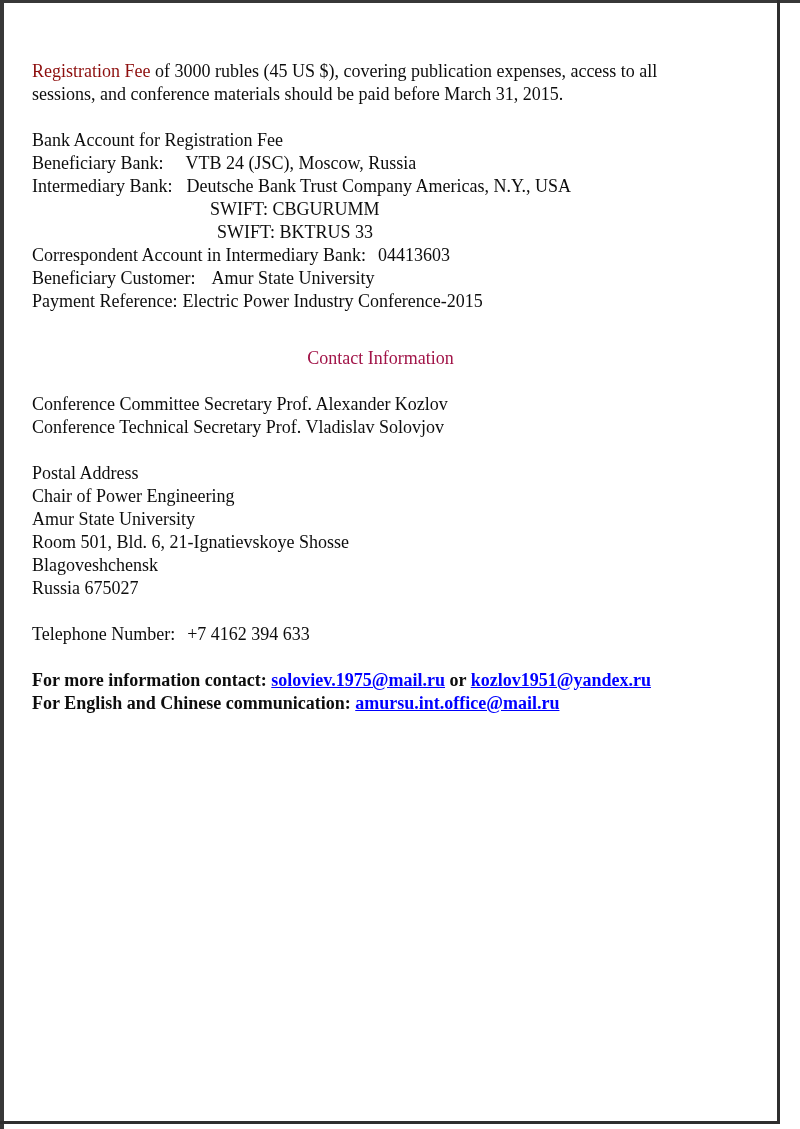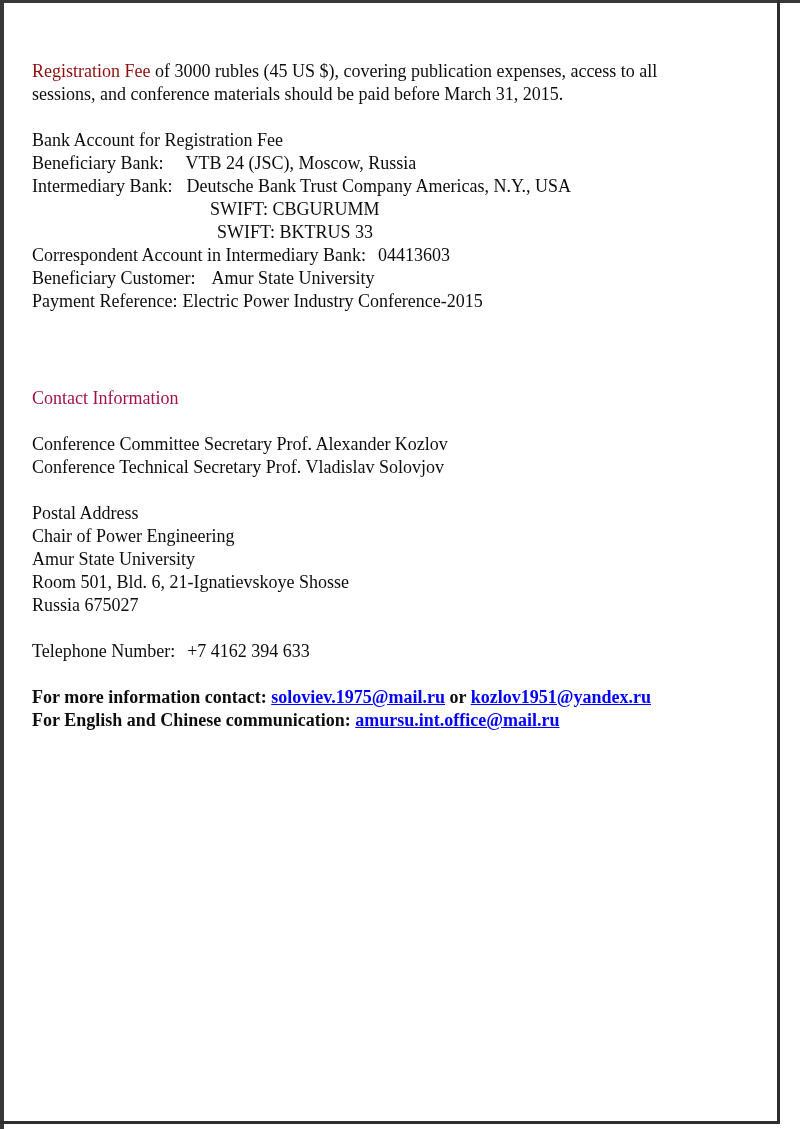--- a/index.html
+++ b/index.html
@@ -20,21 +20,21 @@
     top: 0; left: 0;
     width: 777px;
     padding: 60px 48px 0 32px;
     font-size: 18px;
     line-height: 23px;
     color: #0d0d0d;
   }
   .line, .para { white-space: nowrap; }
   .bold, strong { font-weight: normal; }
   .mt1 { margin-top: 23px; }
-  .mt2 { margin-top: 74px; }
+  .mt2 { margin-top: 34px; text-align: center; }
 
   .g5  { margin-left: 5px; }
   .g12 { margin-left: 12px; }
   .g14 { margin-left: 14px; }
   .g16 { margin-left: 16px; }
   .g22 { margin-left: 22px; }
   .ind-s1 { padding-left: 178px; }
   .ind-s2 { padding-left: 185px; }
 
   .emails { font-weight: bold; }
@@ -68,20 +68,21 @@
   <div class="mt1">
     <div class="line"><strong>Conference Committee Secretary</strong><span> Prof. Alexander Kozlov</span></div>
     <div class="line"><strong>Conference Technical Secretary</strong><span> Prof. Vladislav Solovjov</span></div>
   </div>
 
   <div class="mt1">
     <div class="line bold">Postal Address</div>
     <div class="line">Chair of Power Engineering</div>
     <div class="line">Amur State University</div>
     <div class="line">Room 501, Bld. 6, 21-Ignatievskoye Shosse</div>
+    <div class="line">Blagoveshchensk</div>
     <div class="line">Russia 675027</div>
   </div>
 
   <div class="line mt1"><strong>Telephone Number:</strong><span class="g12">+7 4162 394 633</span></div>
 
   <div class="emails mt1">
     <div class="line"><span>For more information contact:</span>
       <a class="link" href="#" style="color: rgb(0, 0, 255);">soloviev.1975@mail.ru</a>
       <span>or</span>
       <a class="link" href="#" style="color: rgb(0, 0, 255);">kozlov1951@yandex.ru</a></div>

